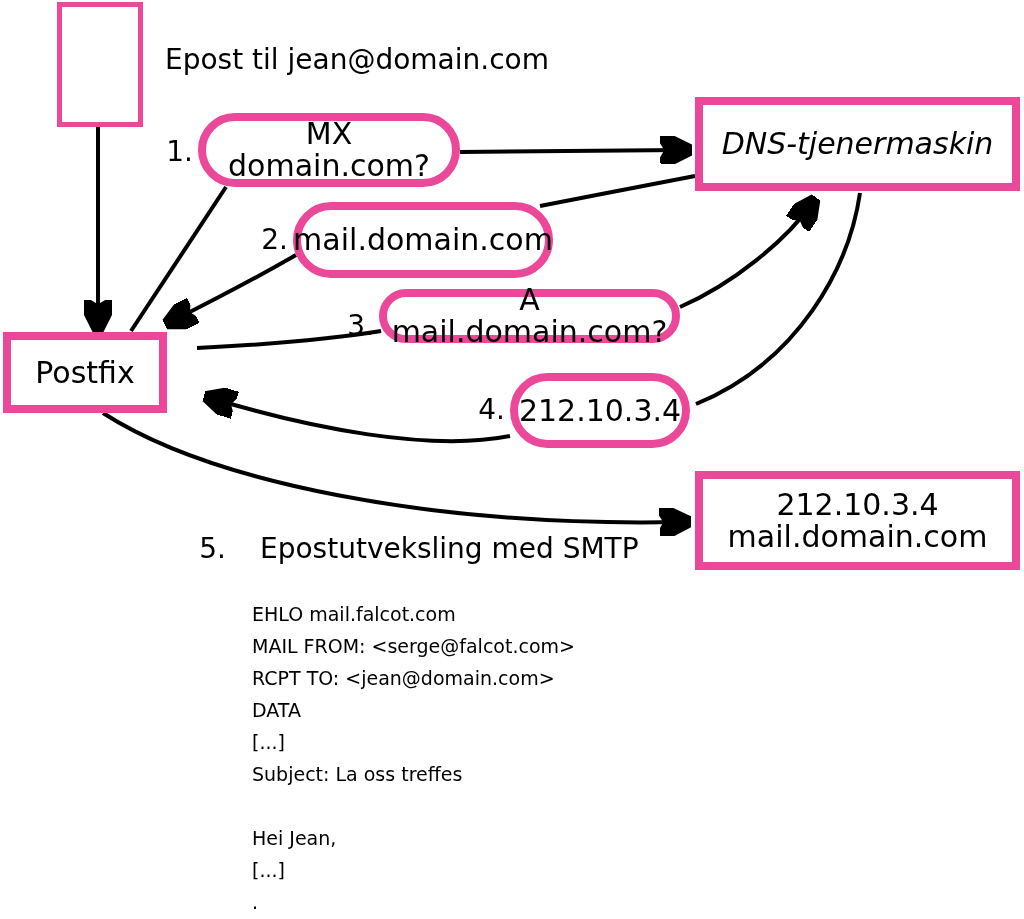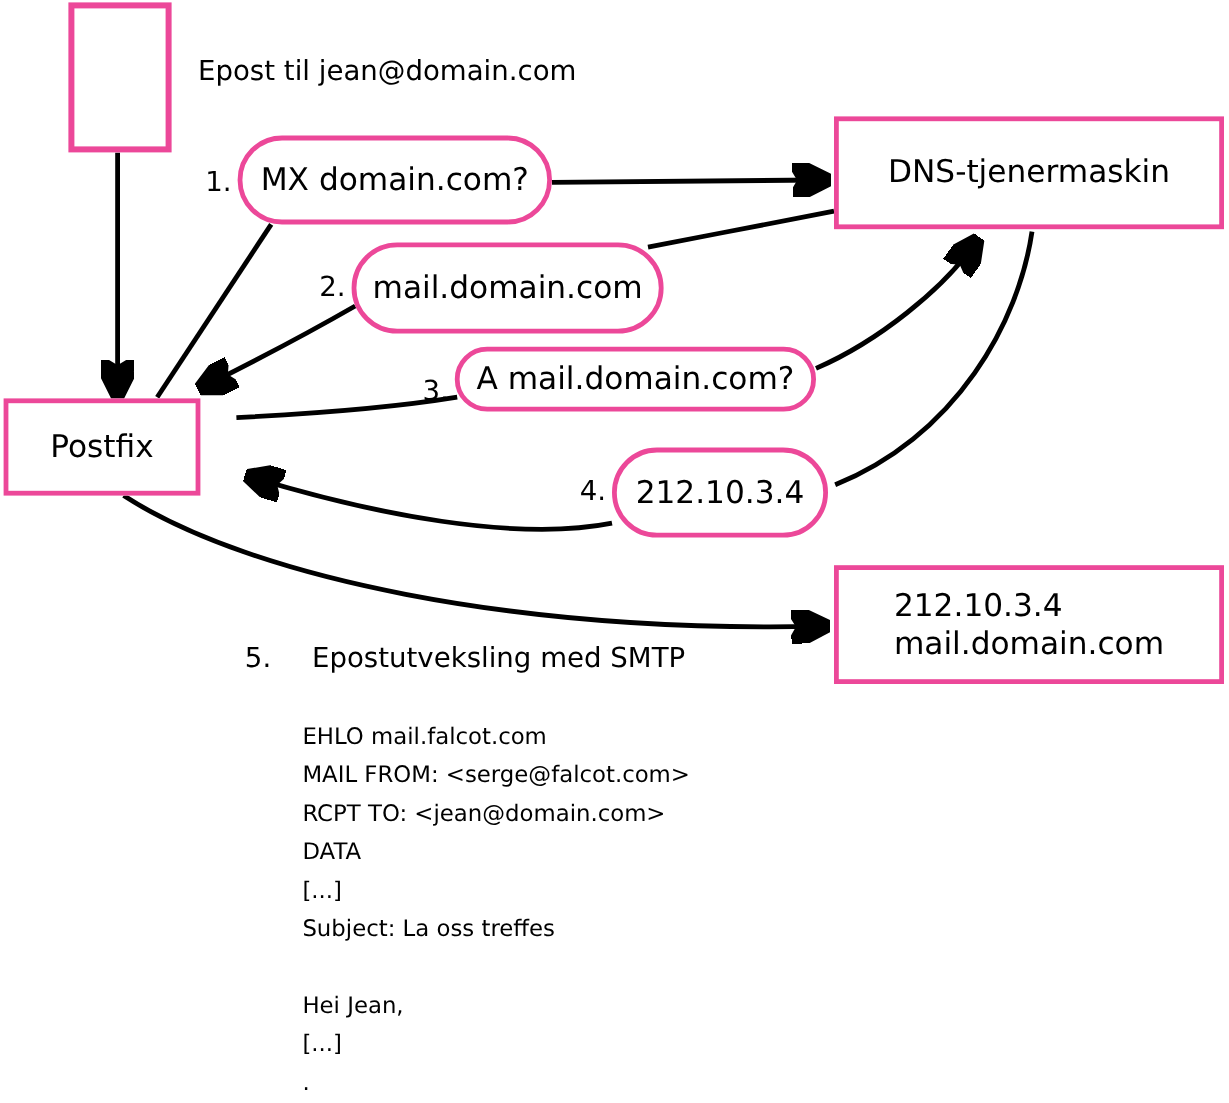--- a/index.html
+++ b/index.html
@@ -19,34 +19,35 @@
   #connectors {
     position: absolute;
     left: 0;
     top: 0;
     z-index: 1;
   }
   .node {
     position: absolute;
     box-sizing: border-box;
     background: #ffffff;
-    border: 4px solid #ec4899;
+    border: 8px solid #ec4899;
     display: flex;
     align-items: center;
     justify-content: center;
-    font-size: 26px;
+    text-align: center;
+    font-size: 30px;
     line-height: 32px;
     z-index: 2;
   }
   .pill {
     border-radius: 40px;
   }
   .ann {
     position: absolute;
-    font-size: 23px;
+    font-size: 28px;
     line-height: 30px;
     white-space: nowrap;
     z-index: 3;
   }
   .num {
     text-align: right;
   }
   #smtp-session {
     position: absolute;
     left: 252px;
@@ -87,21 +88,21 @@
     <path d="M510,436 C430,452 310,428 214,399" marker-end="url(#arrow)"></path>
     <path d="M103,413 C210,482 430,527 681,522" marker-end="url(#arrow)"></path>
   </svg>
 
   <div class="node" style="left:57px; top:2px; width:86px; height:125px; border-width:5px;"></div>
 
   <div class="node" style="left:3px; top:332px; width:164px; height:81px;">
     <span>Postfix</span>
   </div>
 
-  <div class="node" style="left:695px; top:97px; width:325px; height:94px;">
+  <div class="node" style="left:695px; top:97px; width:325px; height:94px;font-style:italic;">
     <span>DNS-tjenermaskin</span>
   </div>
 
   <div class="node" style="left:695px; top:471px; width:325px; height:99px;">
     <span>
       <span style="display:block;">212.10.3.4</span>
       <span style="display:block;">mail.domain.com</span>
     </span>
   </div>
 

